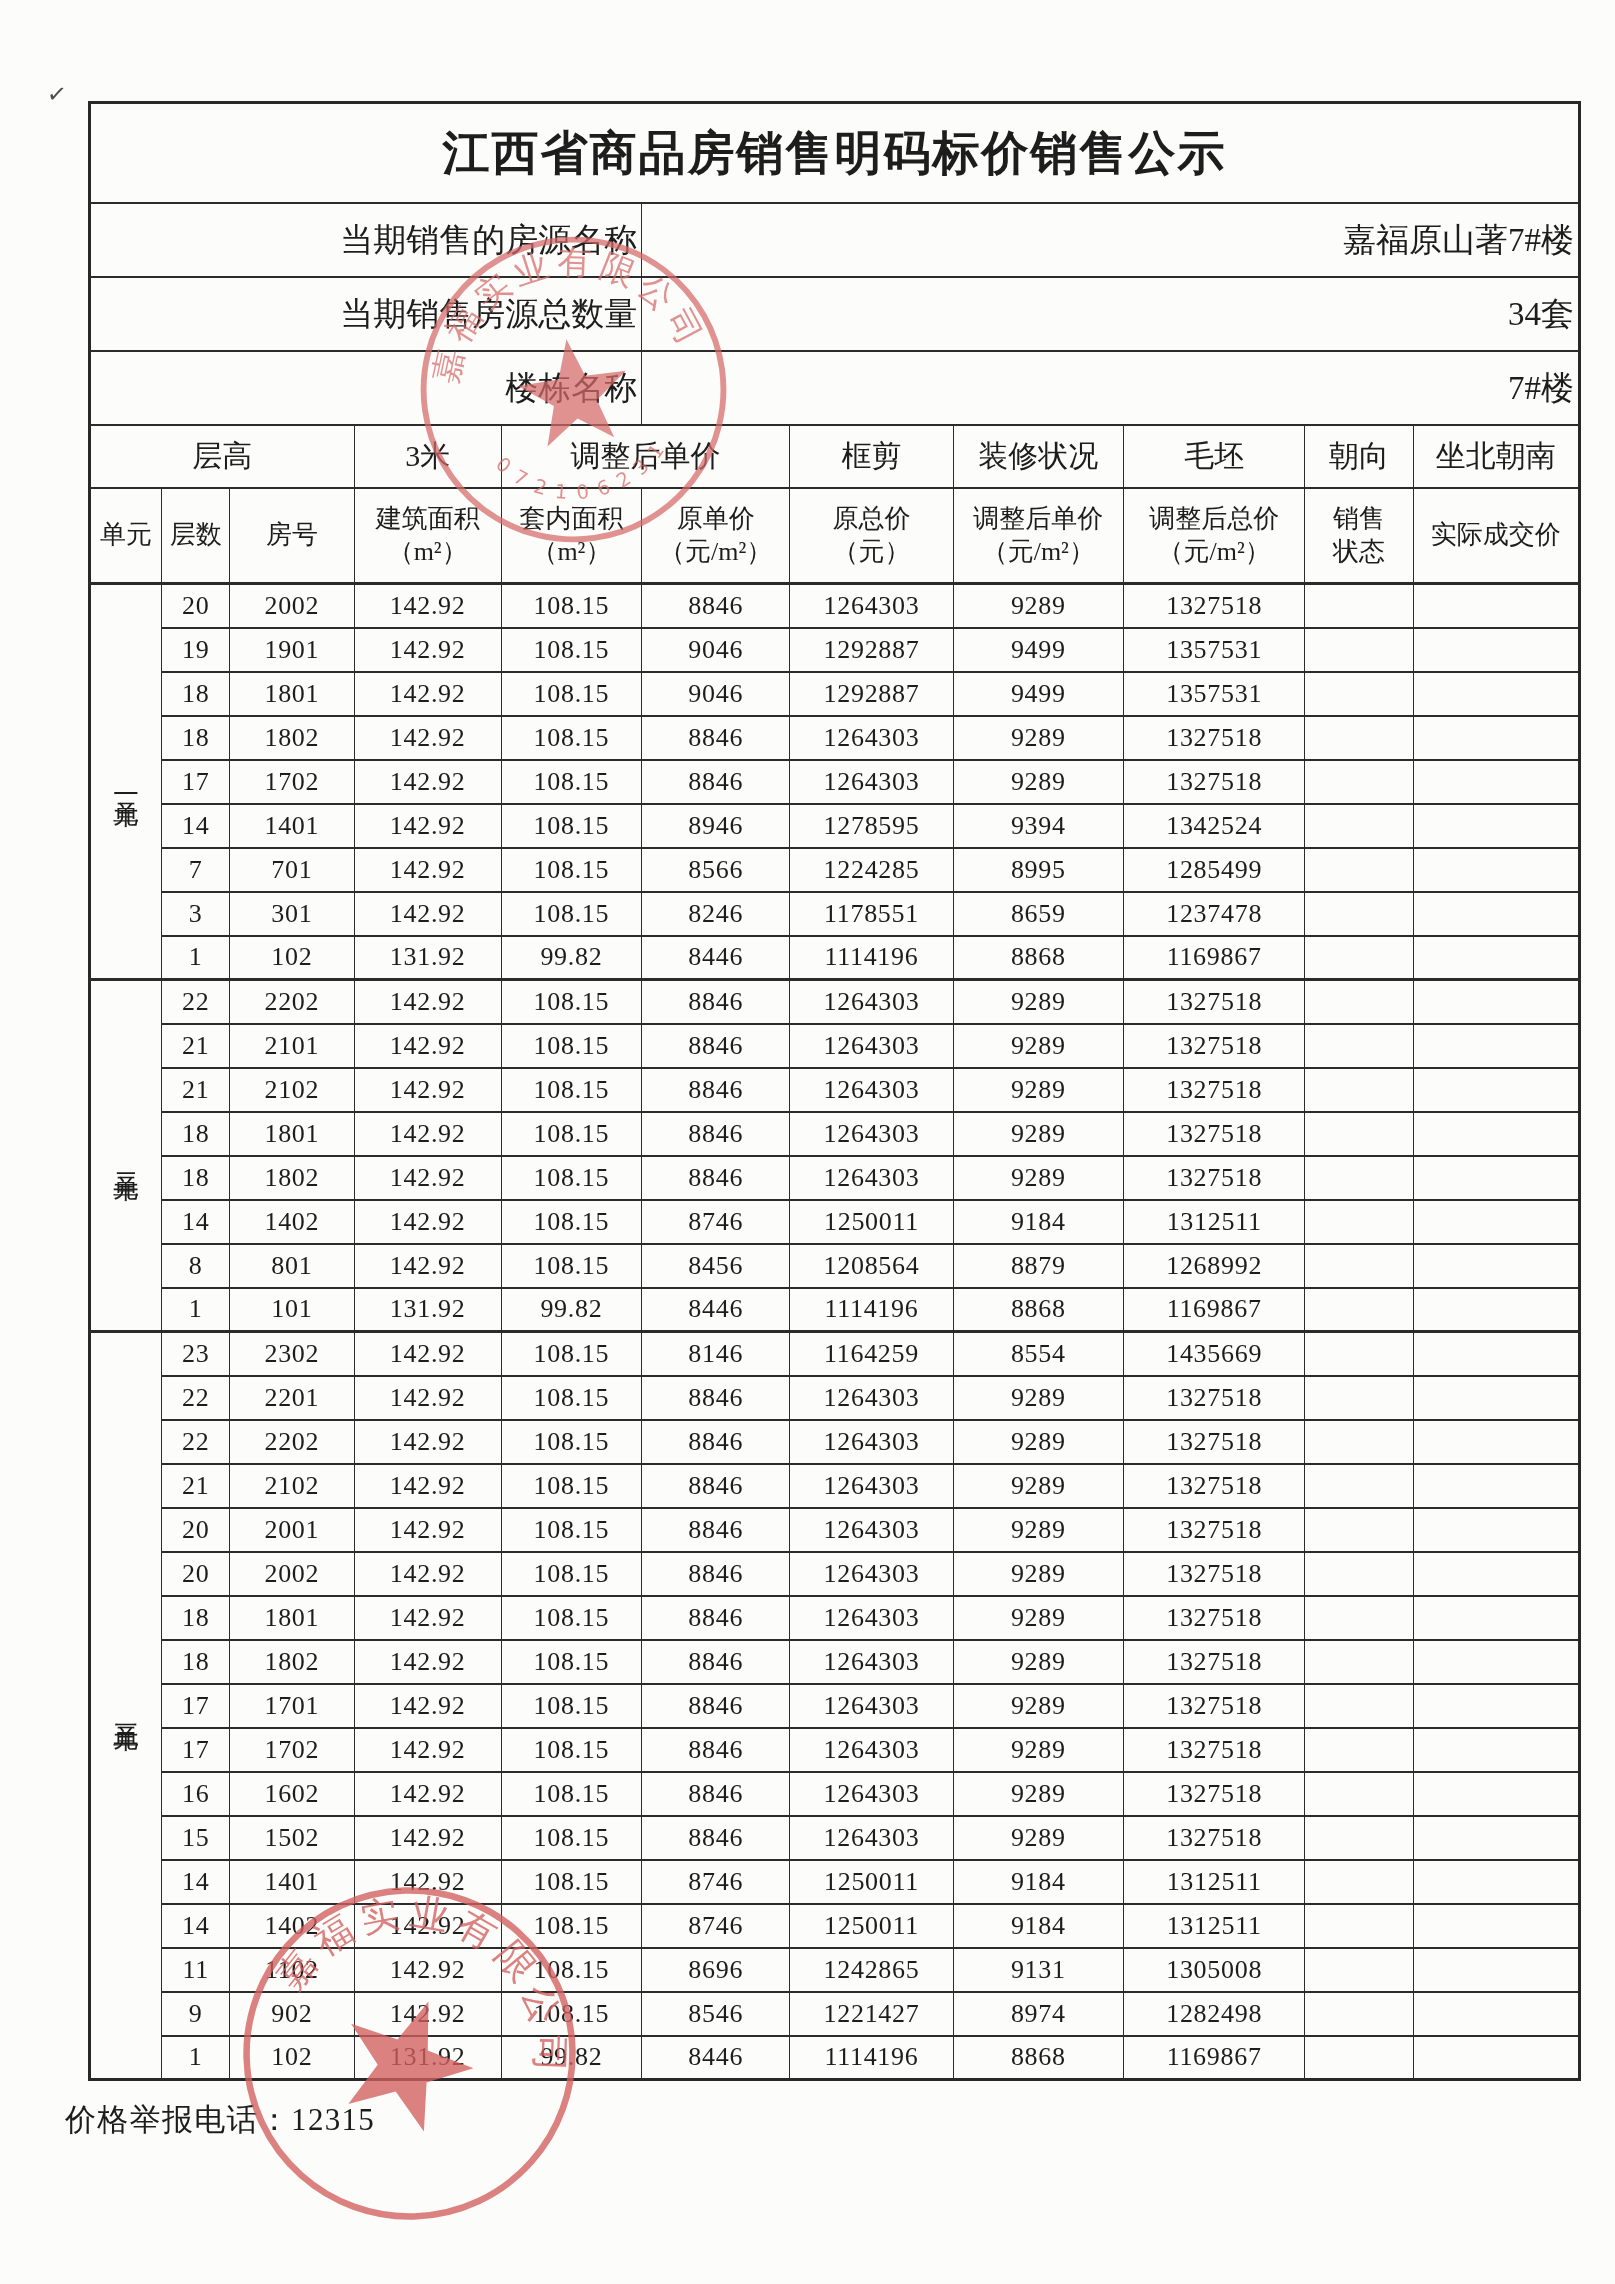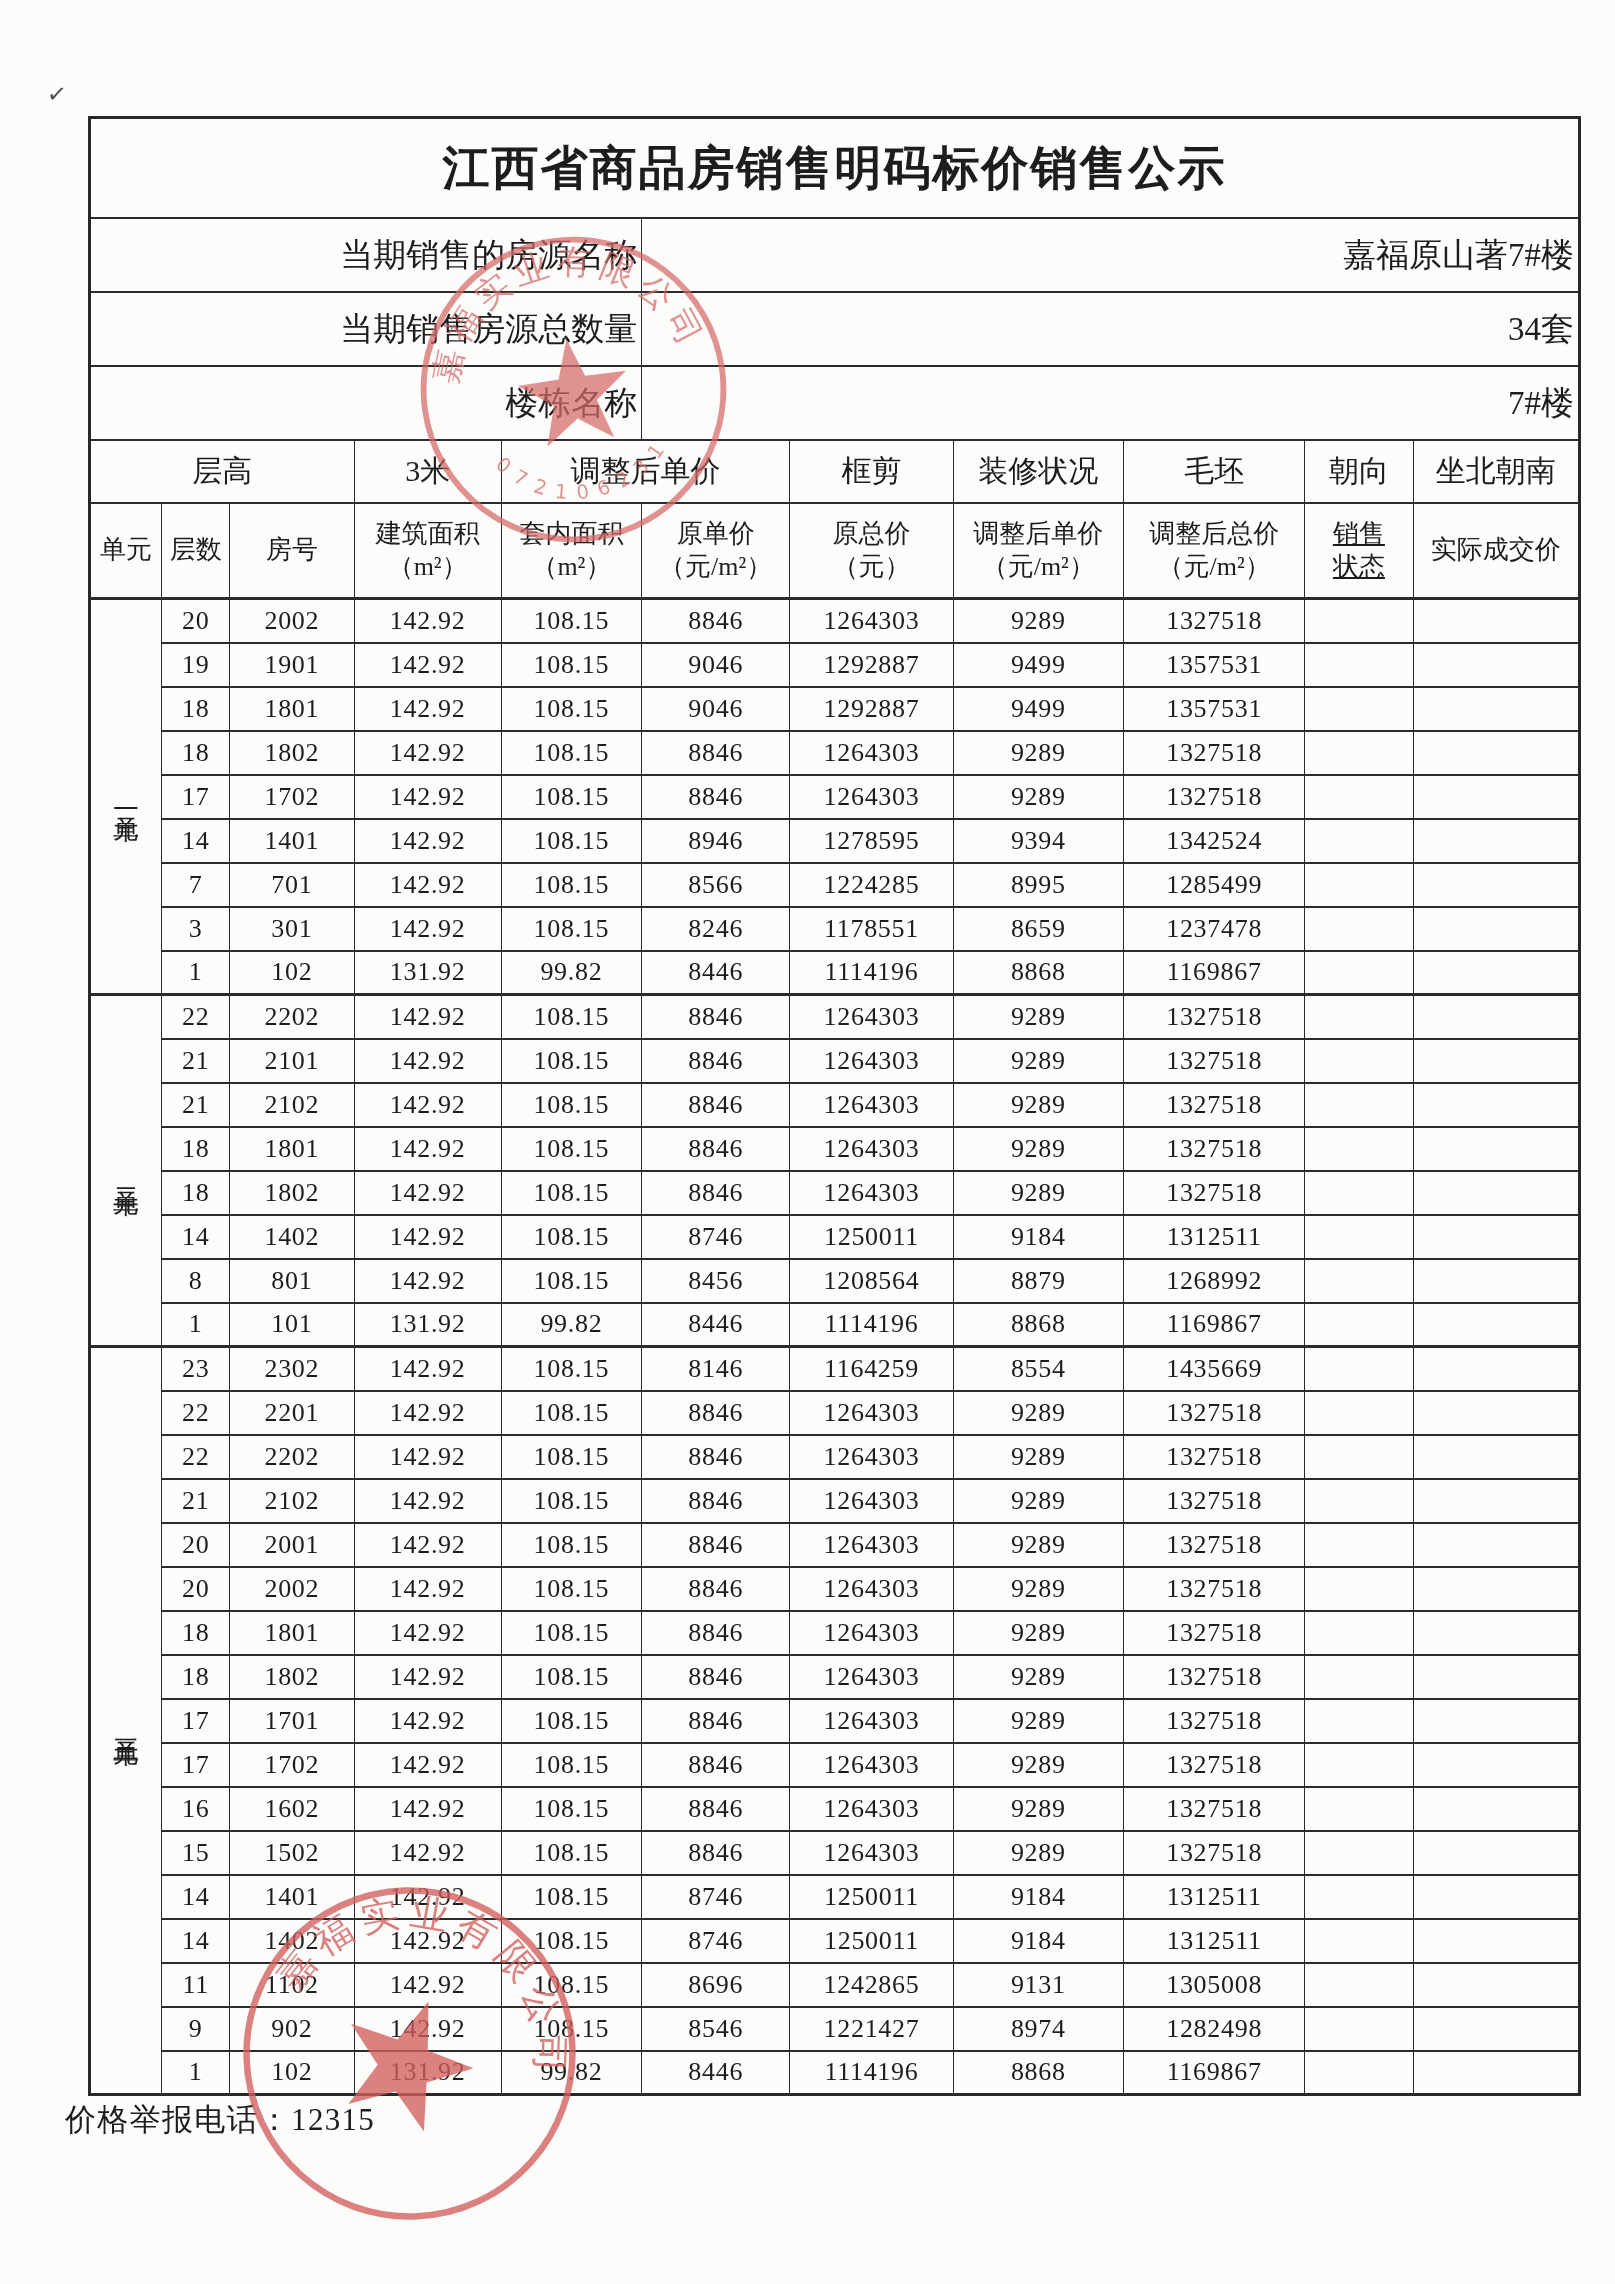--- a/index.html
+++ b/index.html
@@ -11,21 +11,21 @@
     overflow: hidden;
   }
   #page { position: relative; width: 1616px; height: 2284px; }
 
   .checkmark {
     position: absolute; left: 47px; top: 80px;
     font-size: 23.5px; color: #4d4d4d;
     transform: rotate(6deg);
   }
 
-  .sheet { position: absolute; left: 65px; top: 116px; width: 1314px; padding-left: 23px; }
+  .sheet { position: absolute; left: 65px; top: 101px; width: 1314px; padding-left: 23px; }
 
   table.price-table {
     width: 1493px;
     border-collapse: collapse;
     table-layout: fixed;
     border: 3.3px solid #282828;
     background: transparent;
   }
   .price-table td, .price-table th {
     border: 1.3px solid #2b2b2b;
@@ -43,21 +43,21 @@
   tr.title-row td {
     height: 98px;
     font-size: 47px;
     font-weight: 700;
     letter-spacing: 2px;
   }
   tr.info-row td { height: 72px; font-size: 33px; text-align: right; }
   tr.attr-row td { height: 61px; font-size: 30px; margin-top: 47px; }
   tr.colhead-row th { height: 93px; font-size: 26px; line-height: 1.25; border-bottom-width: 3.3px; }
   .th-unit { font-size: 26px; }
-  tr.colhead-row th:nth-child(10) .th-name { width: 2.1em; margin: 0 auto; text-decoration: underline; }
+  tr.colhead-row th:nth-child(10) .th-name { width: 2.1em; margin: 0 auto; }
 
   tbody.data tr { height: 44px; }
   tbody.data td { font-size: 26px; letter-spacing: 0.7px; }
   tbody.data tr.group-start td { border-top-width: 3.9px; }
 
   td.unit-cell {
     writing-mode: vertical-rl;
     text-orientation: upright;
     font-size: 29px;
     letter-spacing: 10.4px;

